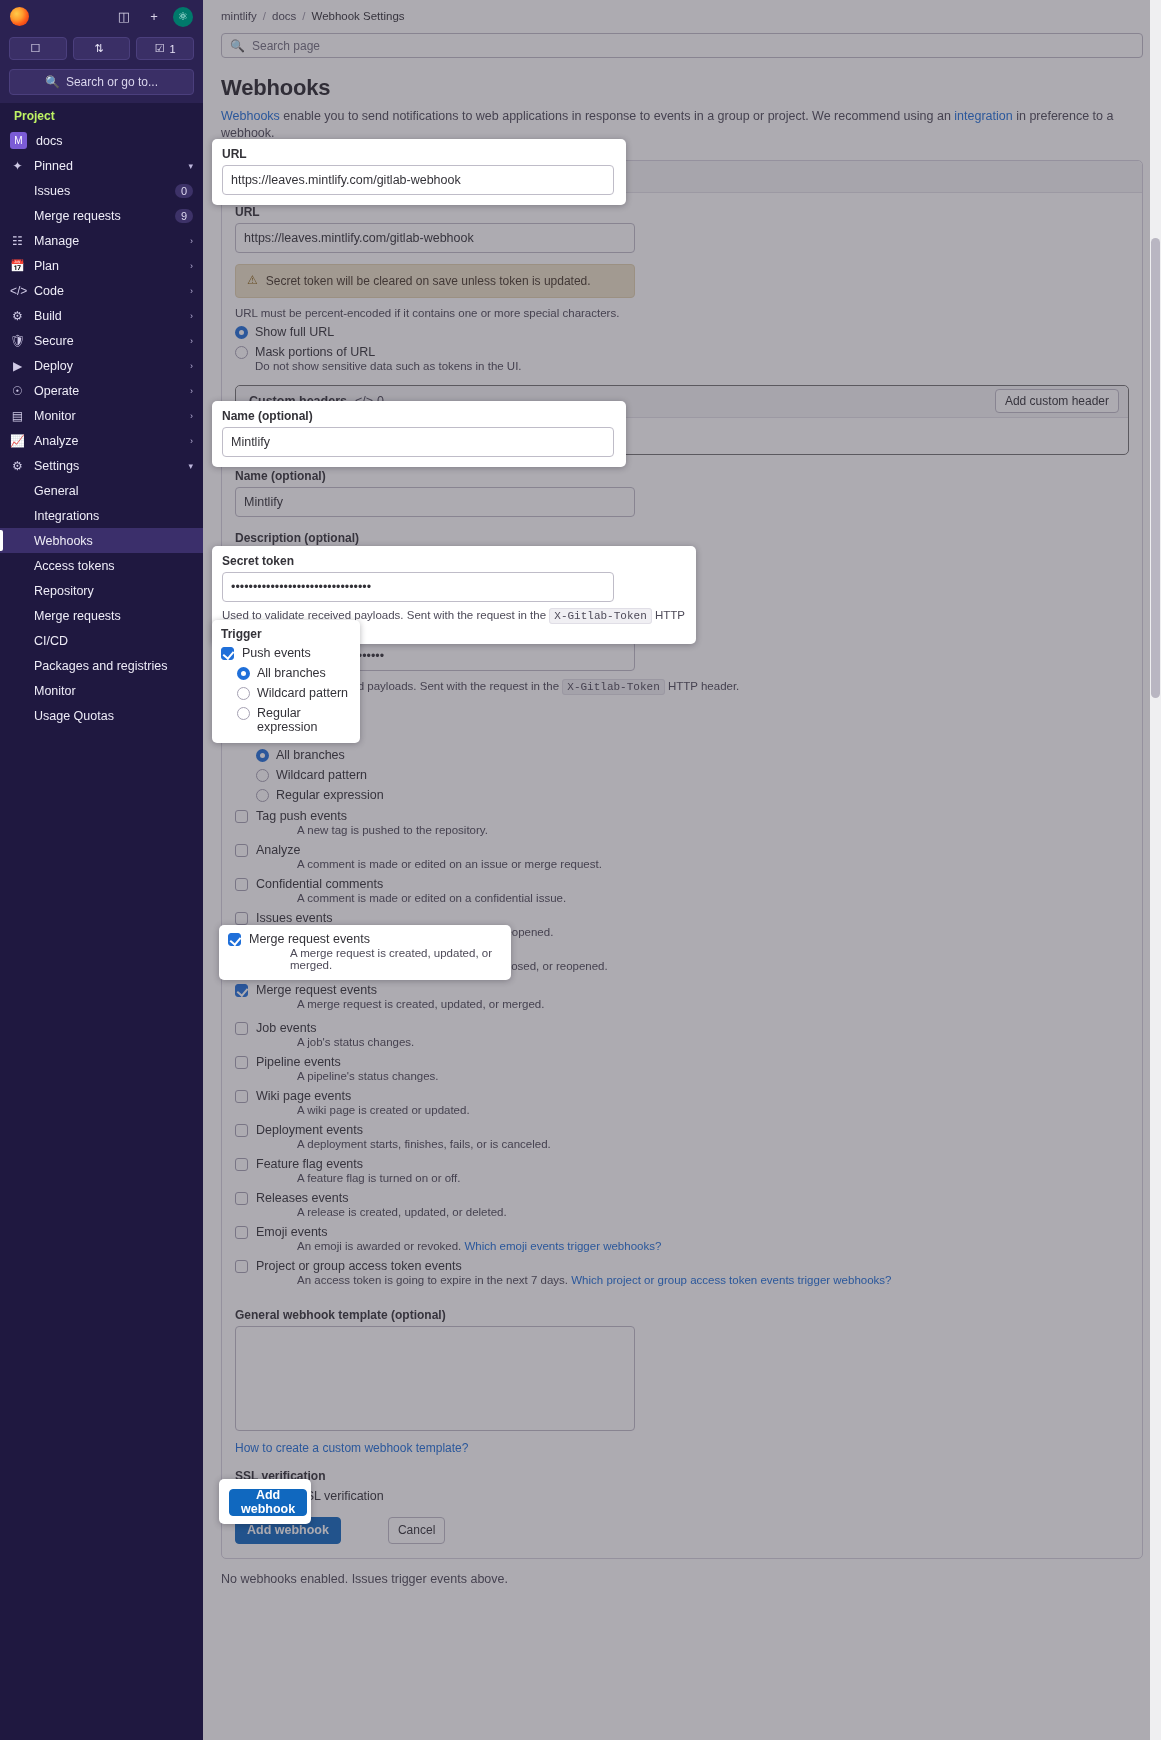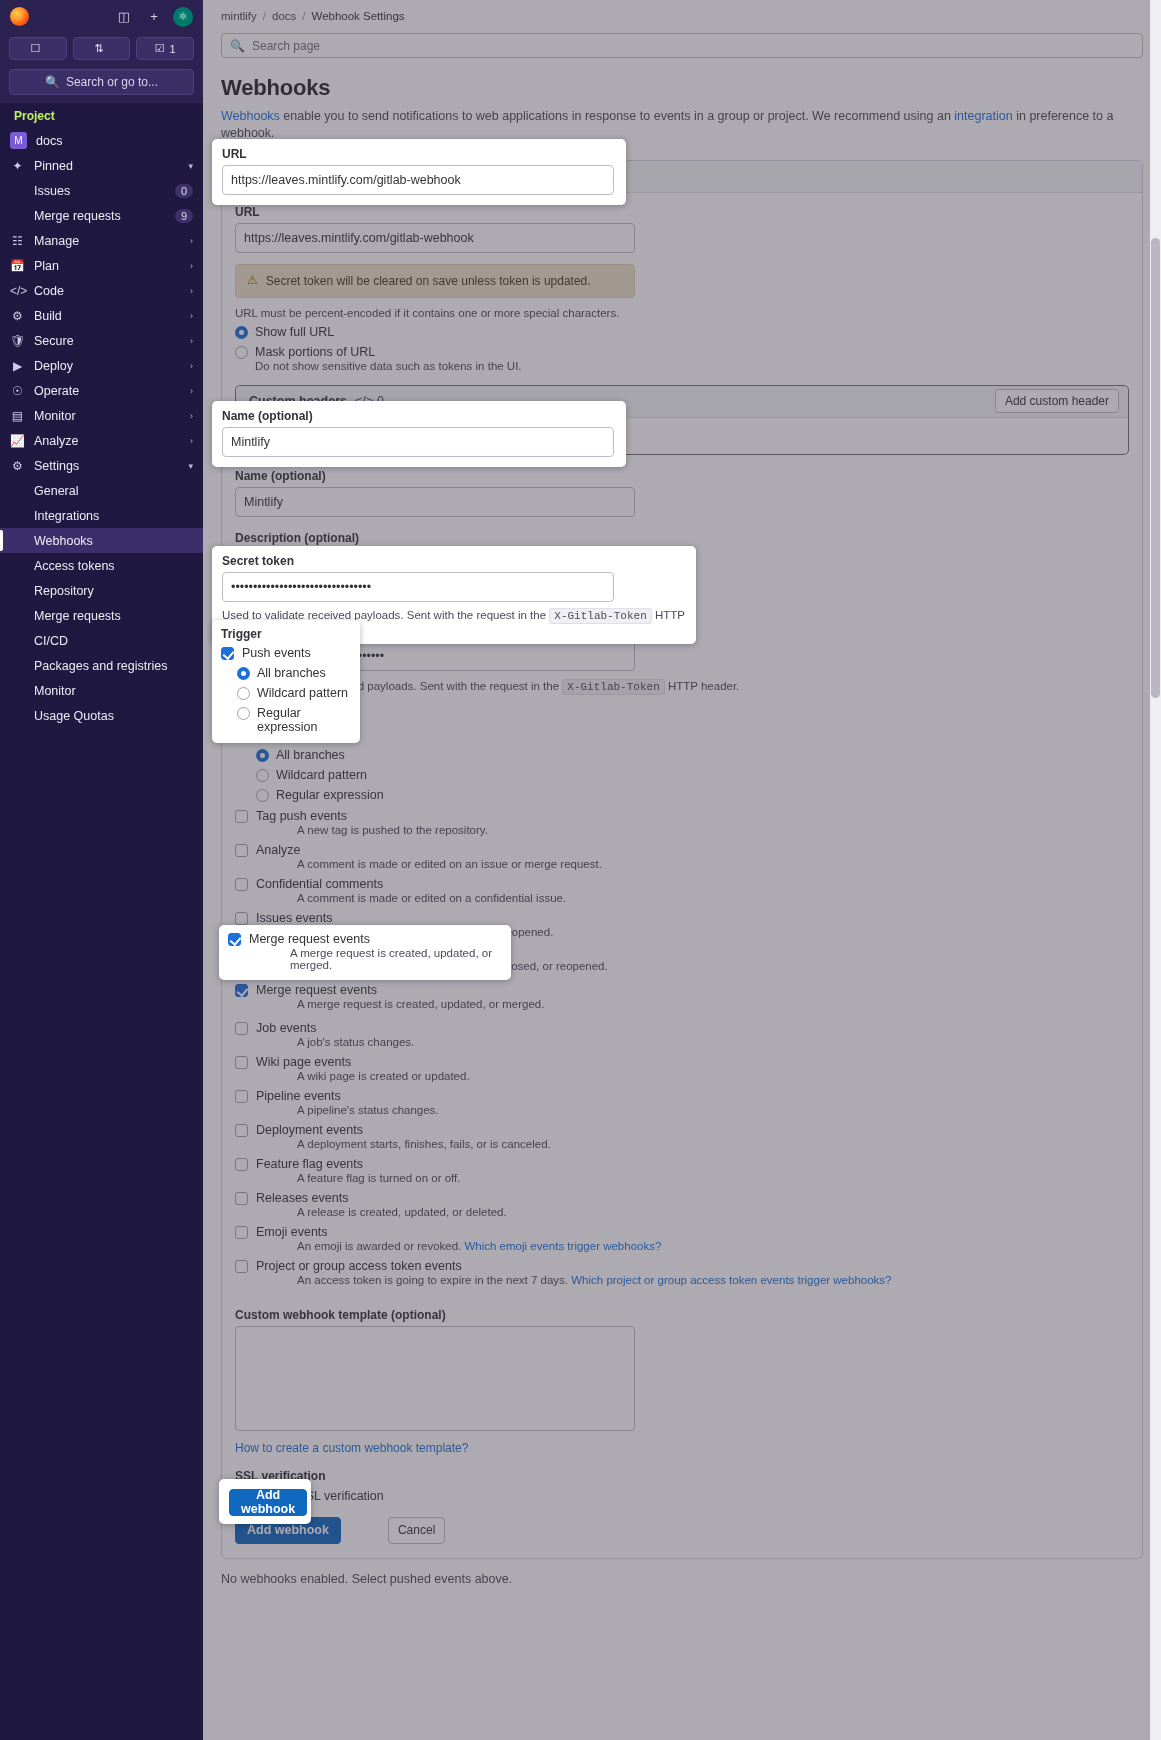--- a/index.html
+++ b/index.html
@@ -656,30 +656,30 @@
             <span class="cb"></span>
             <div class="trig-texts">
               <span class="trig-name">Job events</span>
               <span class="trig-desc">A job's status changes.</span>
             </div>
           </div>
 
           <div class="trig-item">
             <span class="cb"></span>
             <div class="trig-texts">
+              <span class="trig-name">Pipeline events</span>
+              <span class="trig-desc">A pipeline's status changes.</span>
+            </div>
+          </div>
+
+          <div class="trig-item">
+            <span class="cb"></span>
+            <div class="trig-texts">
               <span class="trig-name">Wiki page events</span>
               <span class="trig-desc">A wiki page is created or updated.</span>
-            </div>
-          </div>
-
-          <div class="trig-item">
-            <span class="cb"></span>
-            <div class="trig-texts">
-              <span class="trig-name">Pipeline events</span>
-              <span class="trig-desc">A pipeline's status changes.</span>
             </div>
           </div>
 
           <div class="trig-item">
             <span class="cb"></span>
             <div class="trig-texts">
               <span class="trig-name">Deployment events</span>
               <span class="trig-desc">A deployment starts, finishes, fails, or is canceled.</span>
             </div>
           </div>
@@ -716,42 +716,42 @@
               <span class="trig-name">Project or group access token events</span>
               <span class="trig-desc">
                 <span>An access token is going to expire in the next 7 days. </span><a class="lnk" href="#">Which project or group access token events trigger webhooks?</a>
               </span>
             </div>
           </div>
         </div>
 
         
         <div style="margin-top:22px;">
-          <label class="fl">Custom webhook template (optional)</label>
+          <label class="fl">General webhook template (optional)</label>
           <textarea class="txt tall" style=""></textarea>
           <div style="margin-top:6px;">
             <a class="lnk" href="#" style="font-size:12px;">How to create a custom webhook template?</a>
           </div>
         </div>
 
         
         <div class="group-title">SSL verification</div>
         <div class="check-row">
           <span class="cb on"></span>
           <span class="copt-label">Enable SSL verification</span>
         </div>
 
         <div class="footer-actions">
           <button class="btn-primary">Add webhook</button>
           <button class="btn btn-plain">Cancel</button>
         </div>
       </div>
     </div>
 
-    <div class="card-foot-note">No webhooks enabled. Select pushed events above.</div>
+    <div class="card-foot-note">No webhooks enabled. Issues trigger events above.</div>
 
     <div class="overlay-dim"></div>
 
     <div class="hl" style="left:9px; top:139px; width:414px;">
       <label class="fl">URL</label>
       <input class="txt" style="width: 392px;" value="https://leaves.mintlify.com/gitlab-webhook">
     </div>
 
     <div class="hl" style="left:9px; top:401px; width:414px;">
       <label class="fl">Name (optional)</label>

